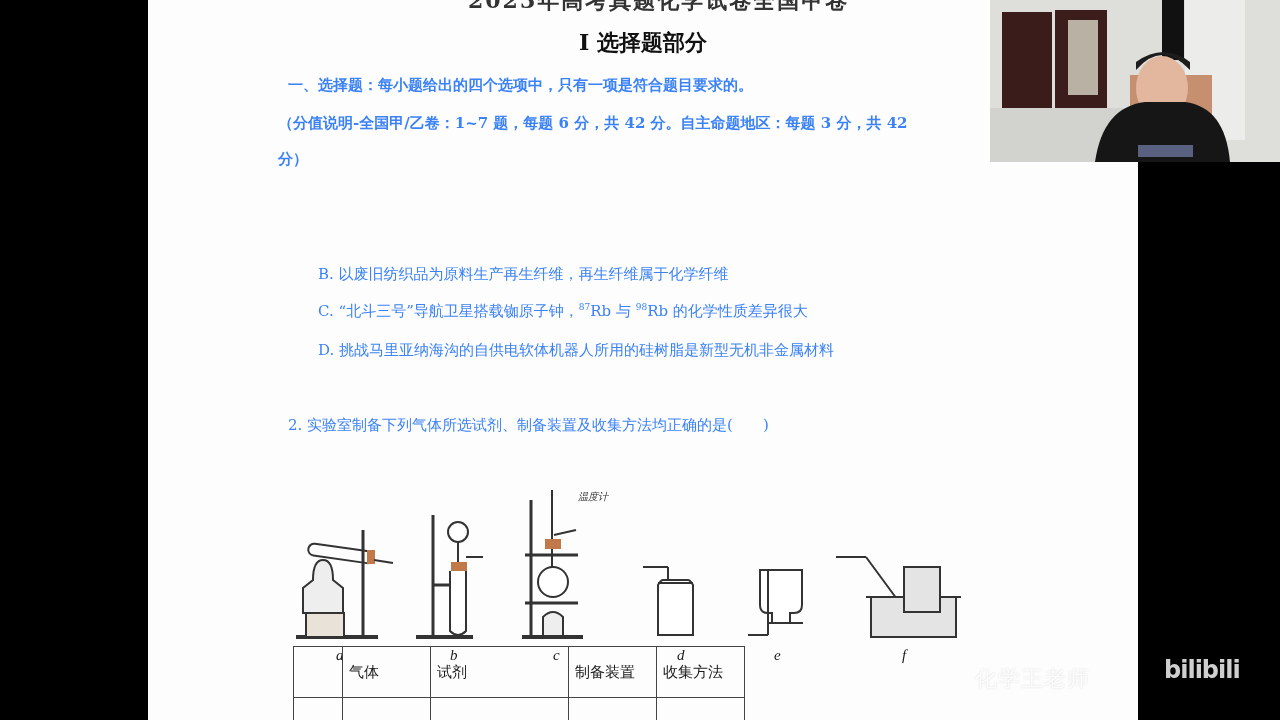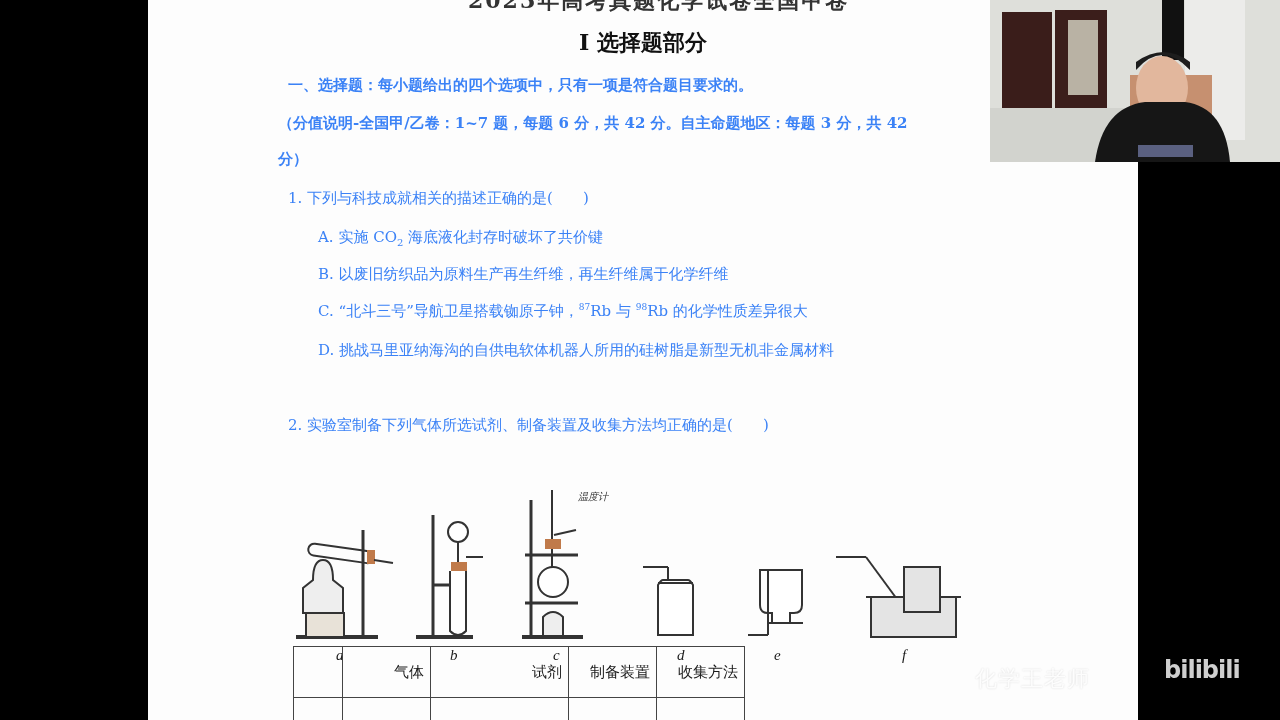--- a/index.html
+++ b/index.html
@@ -29,21 +29,21 @@
     sup { font-size: 9px; }
     sub { font-size: 10px; }
     .apparatus { position: absolute; left: 140px; top: 485px; width: 680px; height: 180px; font-style: italic; }
     .ap-label { position: absolute; top: 162px; font-size: 15px; font-family: "Liberation Serif", serif; }
     .thermo-label { position: absolute; font-size: 10px; color: #333; }
     table.gas {
       position: absolute; left: 145px; top: 646px; border-collapse: collapse;
       font-size: 15px;
     }
     table.gas td {
-      border: 1.5px solid #444; height: 50px; text-align: right; padding: 0 6px;
+      border: 1.5px solid #444; height: 50px; text-align: left; padding: 0 6px;
     }
     .webcam {
       position: absolute; left: 990px; top: 0; width: 290px; height: 162px; overflow: hidden;
       background: linear-gradient(180deg, #d9dbd6 0%, #e4e4df 60%, #cfd0cb 100%);
     }
     .watermark {
       position: absolute; left: 975px; top: 664px; font-size: 22px; color: rgba(255,255,255,0.9);
       font-family: "DejaVu Sans", sans-serif; letter-spacing: 1px;
       text-shadow: 0 0 2px rgba(0,0,0,0.15);
     }
@@ -56,28 +56,20 @@
 <body>
 
 <div class="page">
   <div class="top-title">2023年高考真题化学试卷全国甲卷</div>
   <div class="section-title">I 选择题部分</div>
 
   <div class="line bold" style="top:76px;">一、选择题：每小题给出的四个选项中，只有一项是符合题目要求的。</div>
   <div class="line bold" style="top:114px;left:130px;">（分值说明-全国甲/乙卷：1~7 题，每题 6 分，共 42 分。自主命题地区：每题 3 分，共 42</div>
   <div class="line bold" style="top:150px;left:130px;">分）</div>
 
-  <div class="line" style="top:189px;">
-    <span>1.</span>
-    <span>下列与科技成就相关的描述正确的是(　　)</span>
-  </div>
-  <div class="line opt" style="top:228px;">
-    <span>A.</span>
-    <span>实施 CO</span><sub>2</sub><span> 海底液化封存时破坏了共价键</span>
-  </div>
   <div class="line opt" style="top:265px;">
     <span>B.</span>
     <span>以废旧纺织品为原料生产再生纤维，再生纤维属于化学纤维</span>
   </div>
   <div class="line opt" style="top:302px;">
     <span>C.</span>
     <span>“北斗三号”导航卫星搭载铷原子钟，</span><sup>87</sup><span>Rb 与 </span><sup>98</sup><span>Rb 的化学性质差异很大</span>
   </div>
   <div class="line opt" style="top:341px;">
     <span>D.</span>

